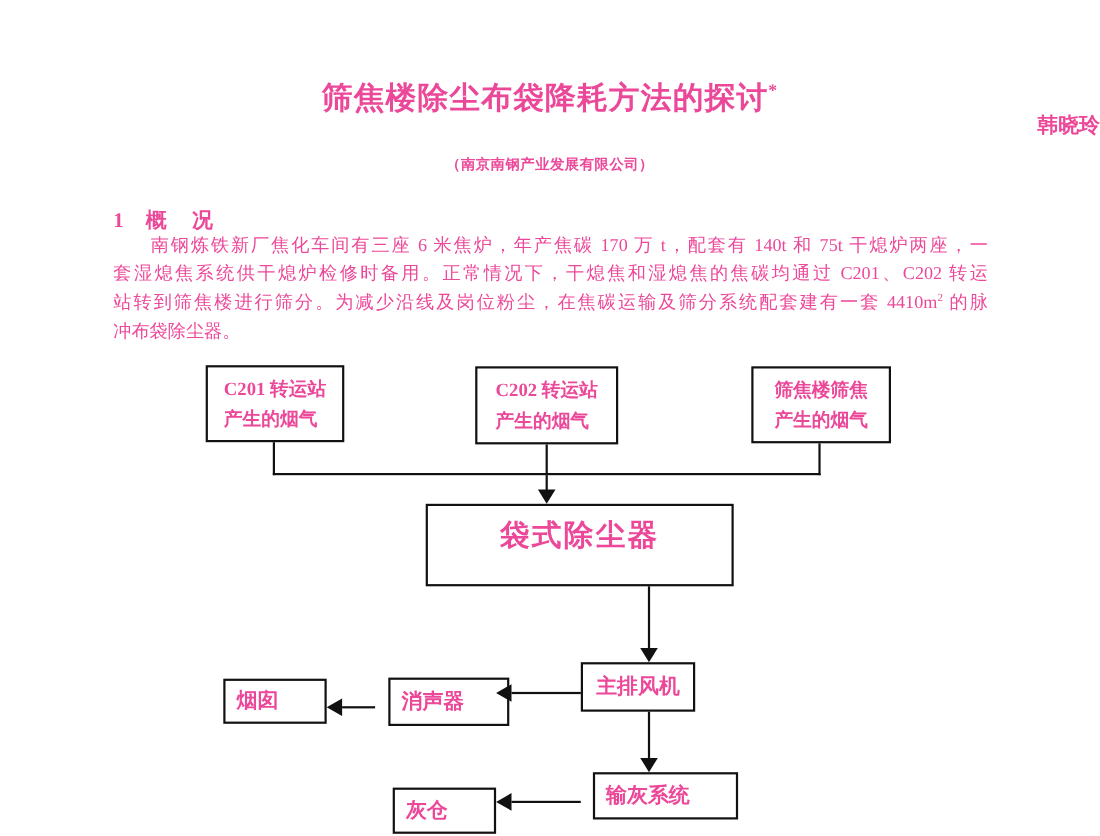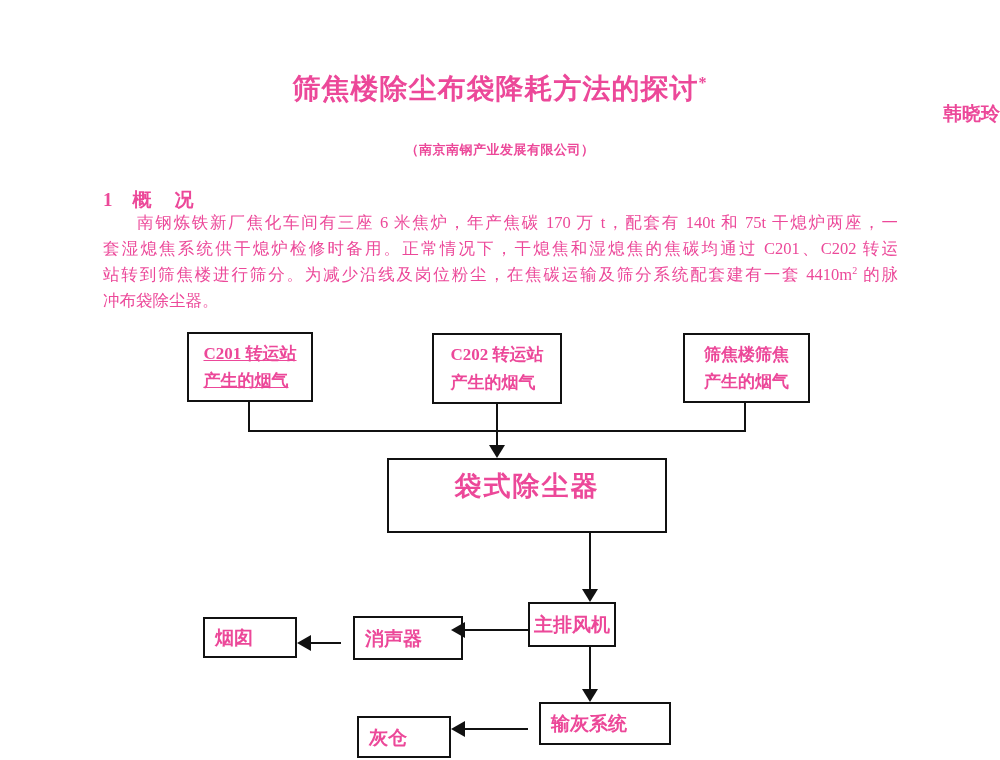--- a/index.html
+++ b/index.html
@@ -80,29 +80,29 @@
     justify-content: center;
     font-weight: bold;
     font-size: 17px;
     line-height: 1.6;
     white-space: pre-line;
     text-align: left;
   }
   .node.small { font-size: 19px; line-height: 1; justify-content: flex-start; padding-left: 10px; }
   .node.centered { justify-content: center; padding-left: 0; }
 
-  #node-c201   { left: 187px; top: 332px; width: 126px; height: 70px; text-decoration: underline; }
+  #node-c201   { left: 187px; top: 332px; width: 126px; height: 70px; }
   #node-c202   { left: 432px; top: 333px; width: 130px; height: 71px; }
   #node-sieve  { left: 683px; top: 333px; width: 127px; height: 70px; }
   #node-collector {
     left: 387px; top: 458px; width: 280px; height: 75px;
     font-size: 27px; padding-bottom: 18px; border-width: 2.5px;
     justify-content: center; letter-spacing: 2px;
   }
-  #node-fan        { left: 528px; top: 602px; width: 88px; height: 45px; }
+  #node-fan        { left: 528px; top: 602px; width: 104px; height: 45px; }
   #node-silencer   { left: 341px; top: 616px; width: 110px; height: 44px; margin-left: 12px; }
   #node-chimney    { left: 203px; top: 617px; width:  94px; height: 41px; }
   #node-ash-system { left: 504px; top: 702px; width: 132px; height: 43px; margin-left: 35px; }
   #node-ash-bin    { left: 357px; top: 716px; width:  94px; height: 42px; }
 
   .cline { position: absolute; background: #111; }
   .arr-down {
     position: absolute; width: 0; height: 0;
     border-left: 8px solid transparent;
     border-right: 8px solid transparent;

